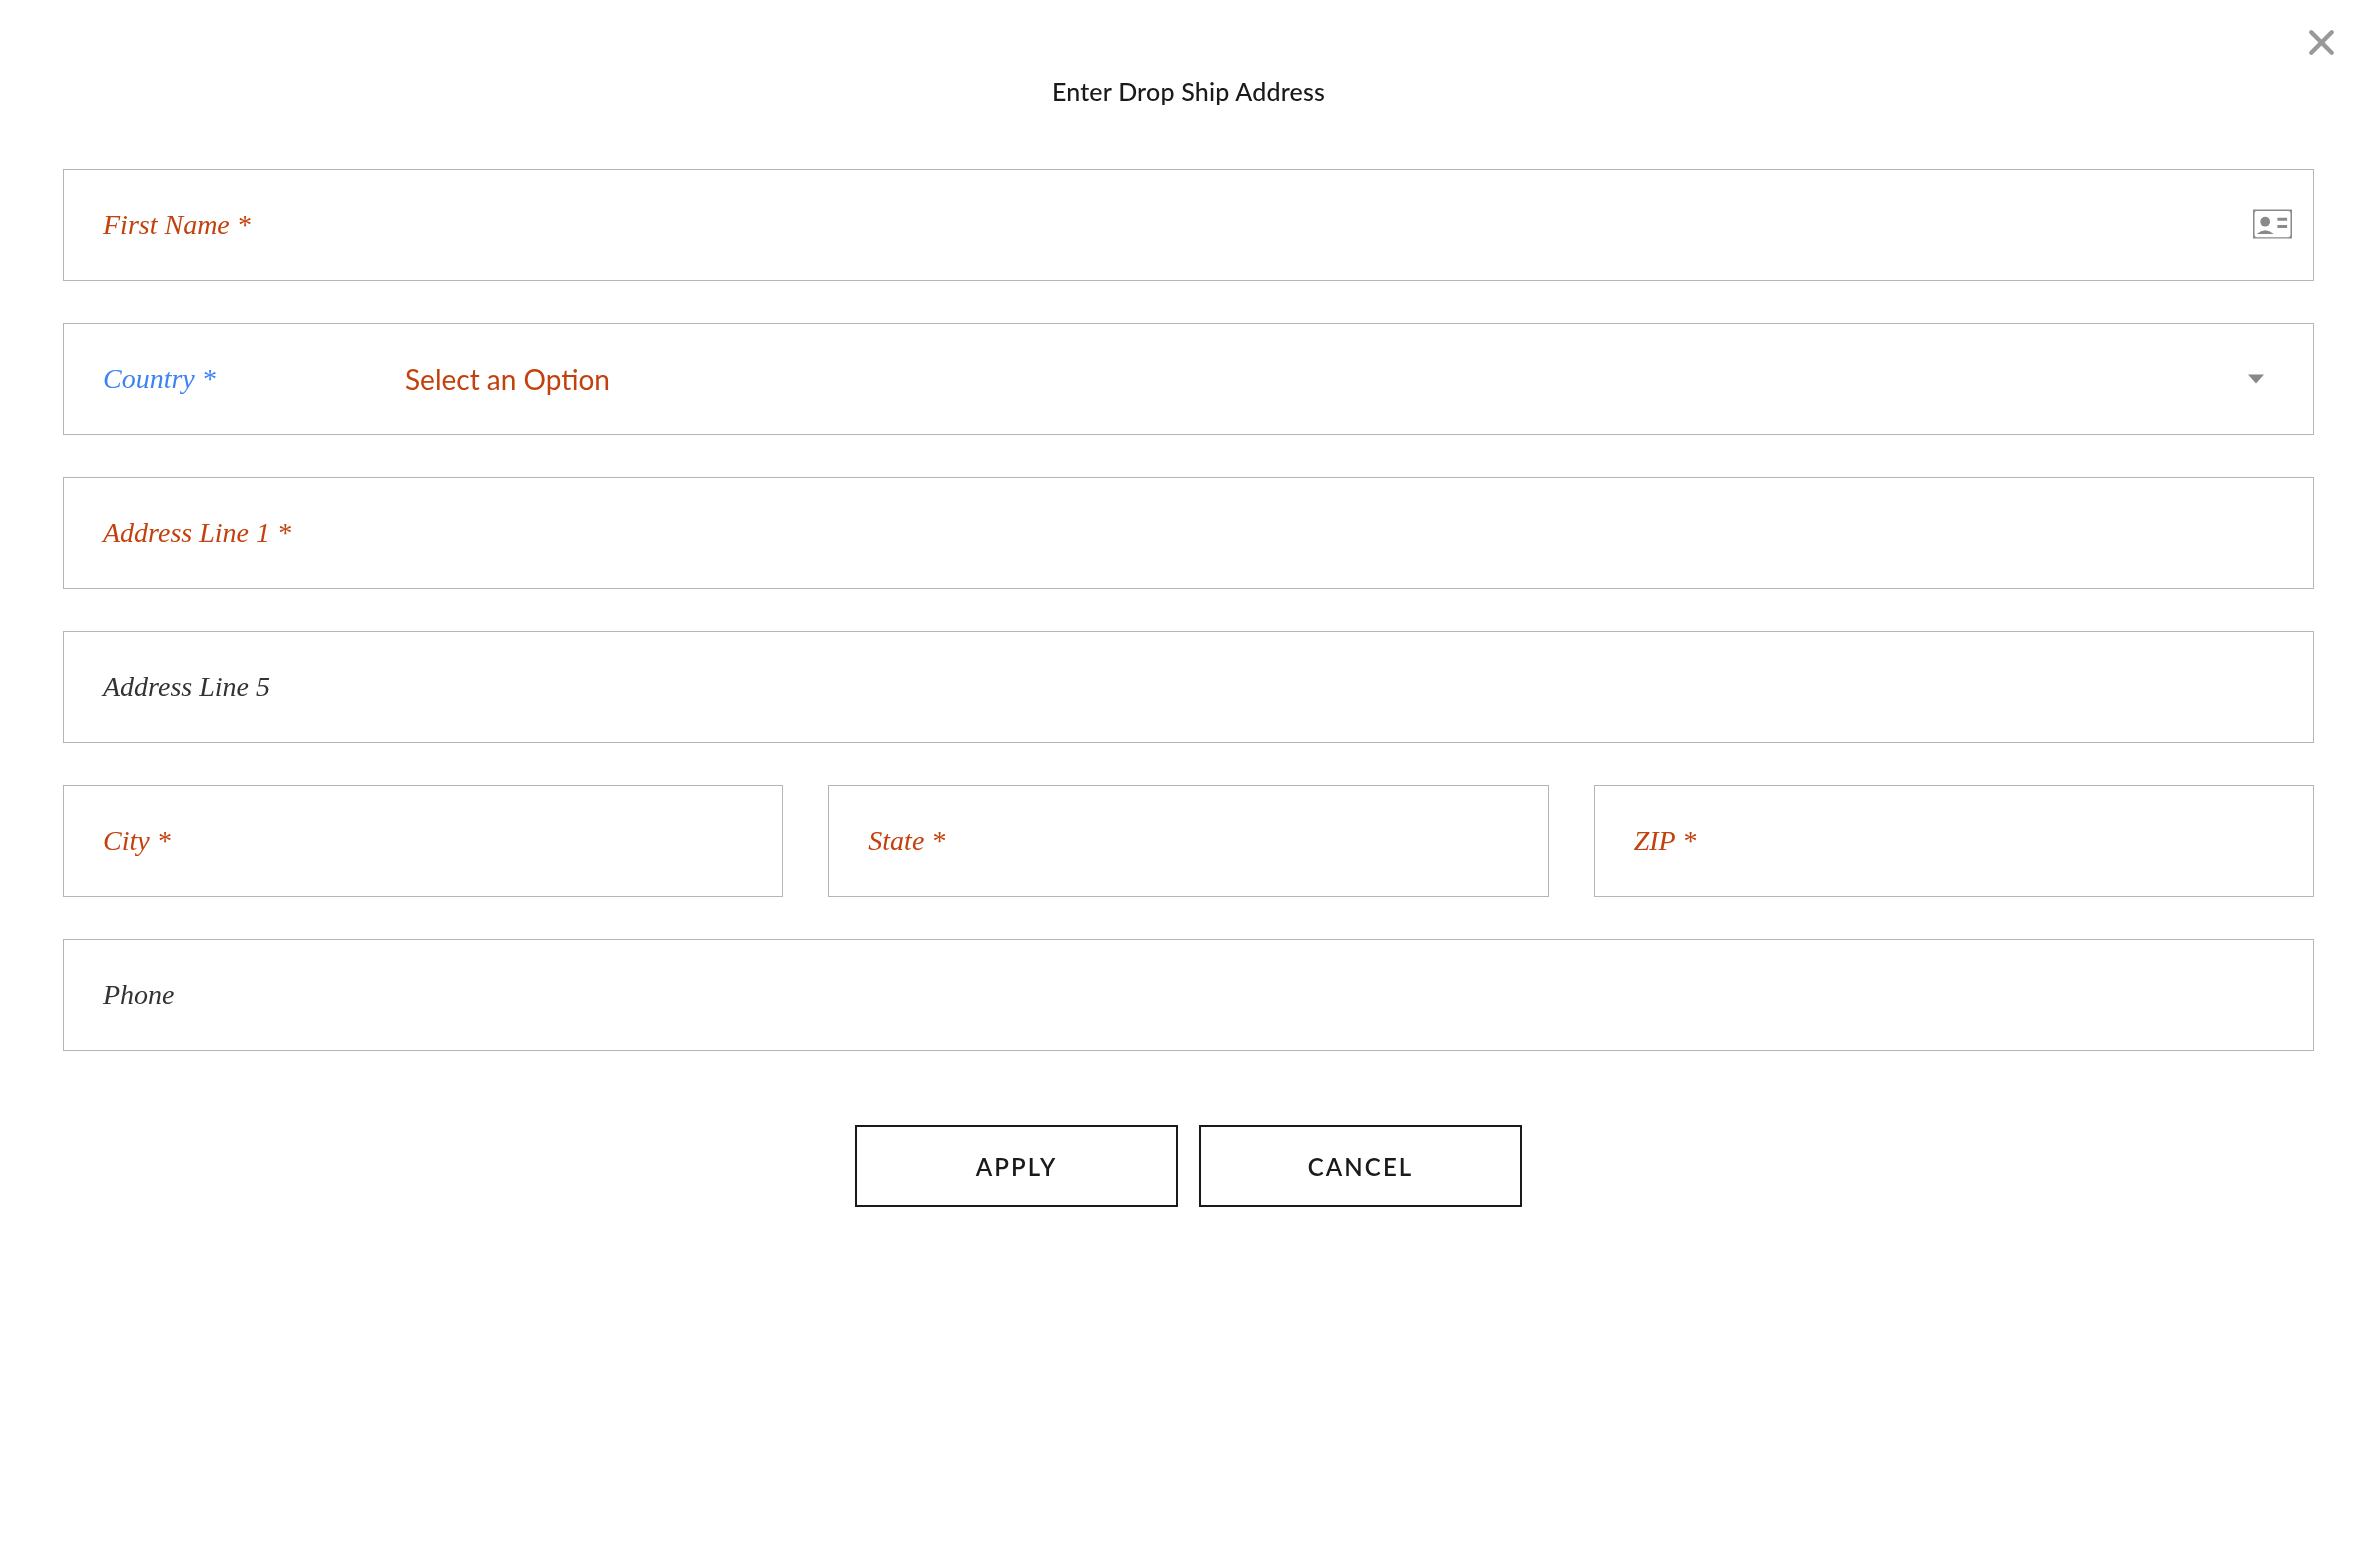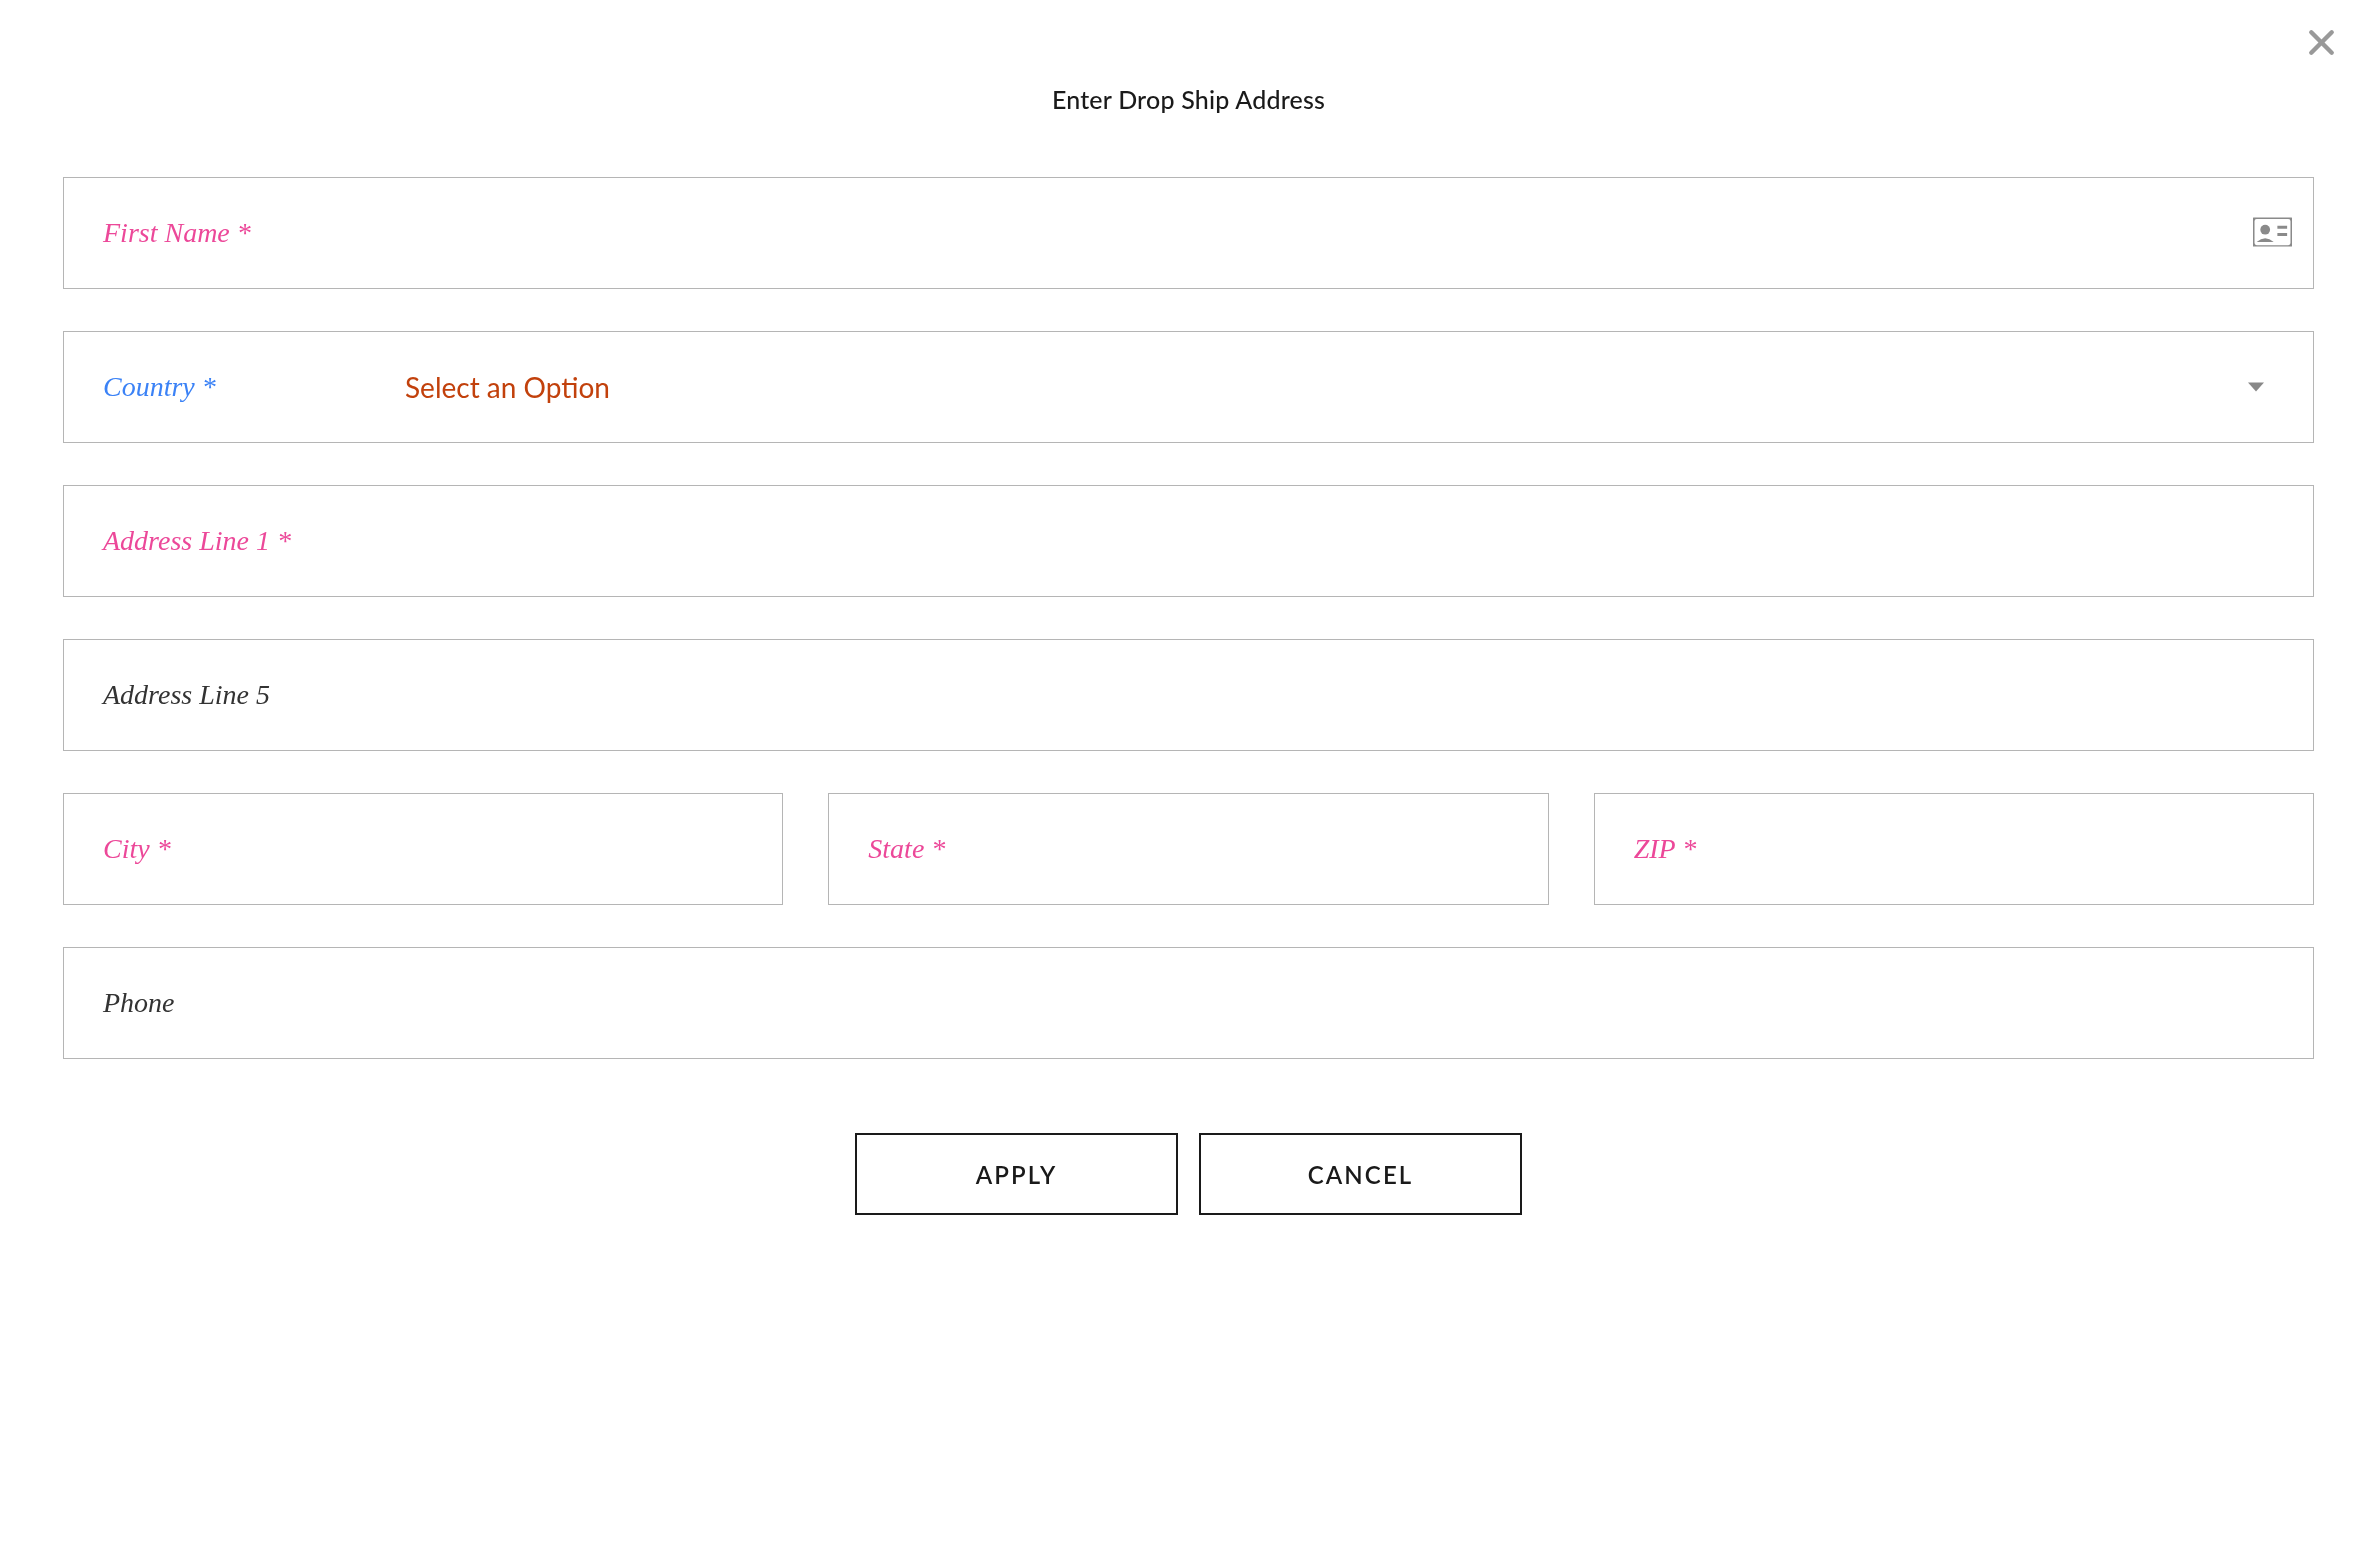--- a/index.html
+++ b/index.html
@@ -10,21 +10,21 @@
     body {
       font-family: 'Lato', 'Helvetica Neue', Arial, sans-serif;
       background: #ffffff;
       width: 2377px;
       height: 1551px;
       position: relative;
     }
     .modal-container {
       width: 100%;
       height: 100%;
-      padding: 28px 63px 56px 63px;
+      padding: 20px 63px 56px 63px;
       position: relative;
     }
     .close-btn {
       position: absolute;
       top: 21px;
       right: 35px;
       width: 42px;
       height: 42px;
       cursor: pointer;
       display: flex;
@@ -74,21 +74,21 @@
       width: 100%;
     }
     .field-label {
       font-family: Georgia, 'Times New Roman', serif;
       font-style: italic;
       font-size: 28px;
       color: #333333;
       white-space: nowrap;
     }
     .field-label.required {
-      color: #ec4899;
+      color: #c2410c;
     }
     .contact-icon {
       position: absolute;
       right: 21px;
       top: 50%;
       transform: translateY(-50%);
       width: 39px;
       height: 31px;
     }
     .select-field {

